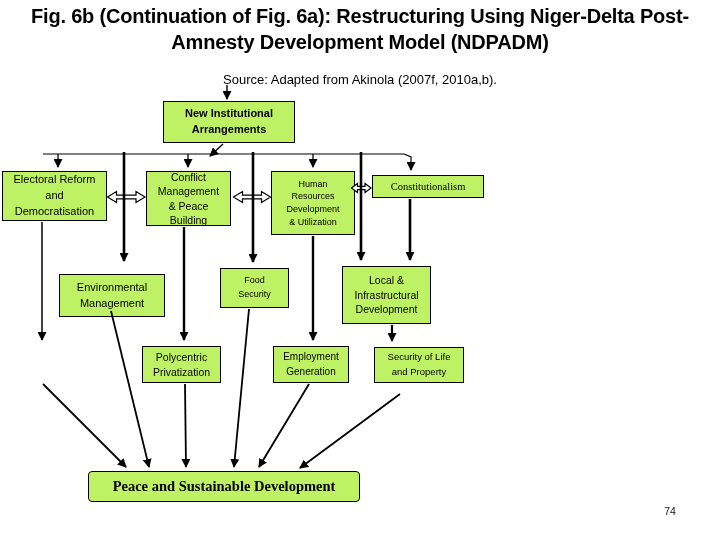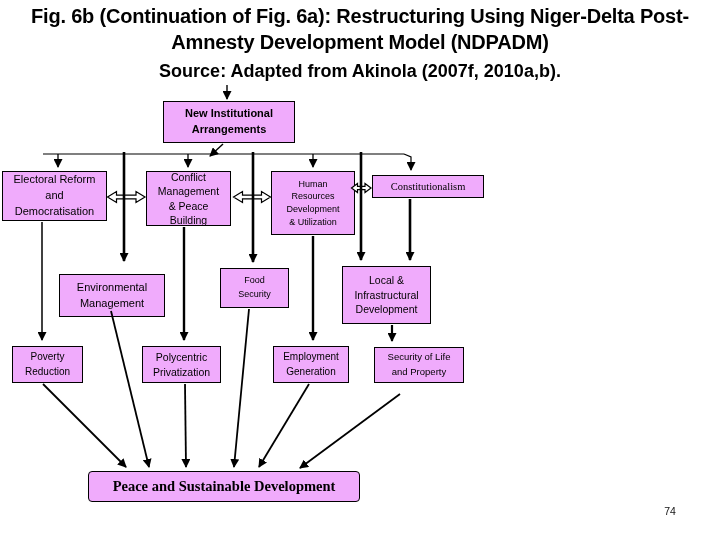--- a/index.html
+++ b/index.html
@@ -13,25 +13,25 @@
   }
   .title-block{
     position:absolute;top:3px;left:0;width:720px;
     text-align:center;
   }
   .title-main{
     font-size:20px;font-weight:bold;line-height:1.32;
     white-space:pre-line;letter-spacing:-0.2px;
   }
   .title-source{
-    font-size:18px;font-weight:bold;line-height:1.25;margin-top:4px;
+    font-size:13px;font-weight:normal;line-height:1.25;margin-top:16px;
   }
   .box{
     position:absolute;box-sizing:border-box;
-    border:1px solid #000;background:#f0abfc;
+    border:1px solid #000;background:#bef264;
     display:flex;align-items:center;justify-content:center;
     text-align:center;
   }
   .box-label{white-space:pre-line;display:block;width:100%;}
   .b-nia{left:163px;top:101px;width:132px;height:42px;border-width:1.5px;}
   .b-nia .box-label{font-size:11px;font-weight:bold;line-height:1.45;}
   .b-electoral{left:2px;top:171px;width:105px;height:50px;}
   .b-electoral .box-label{font-size:11px;line-height:1.45;}
   .b-conflict{left:146px;top:171px;width:85px;height:55px;}
   .b-conflict .box-label{font-size:10.5px;line-height:1.38;}
@@ -105,24 +105,20 @@
   </div>
   <div class="box b-food">
     <span class="box-label">Food
 Security</span>
   </div>
   <div class="box b-local">
     <span class="box-label">Local &amp;
 Infrastructural
 Development</span>
   </div>
-  <div class="box b-poverty">
-    <span class="box-label">Poverty
-Reduction</span>
-  </div>
   <div class="box b-poly">
     <span class="box-label">Polycentric
 Privatization</span>
   </div>
   <div class="box b-empl">
     <span class="box-label">Employment
 Generation</span>
   </div>
   <div class="box b-seclife">
     <span class="box-label">Security of Life

